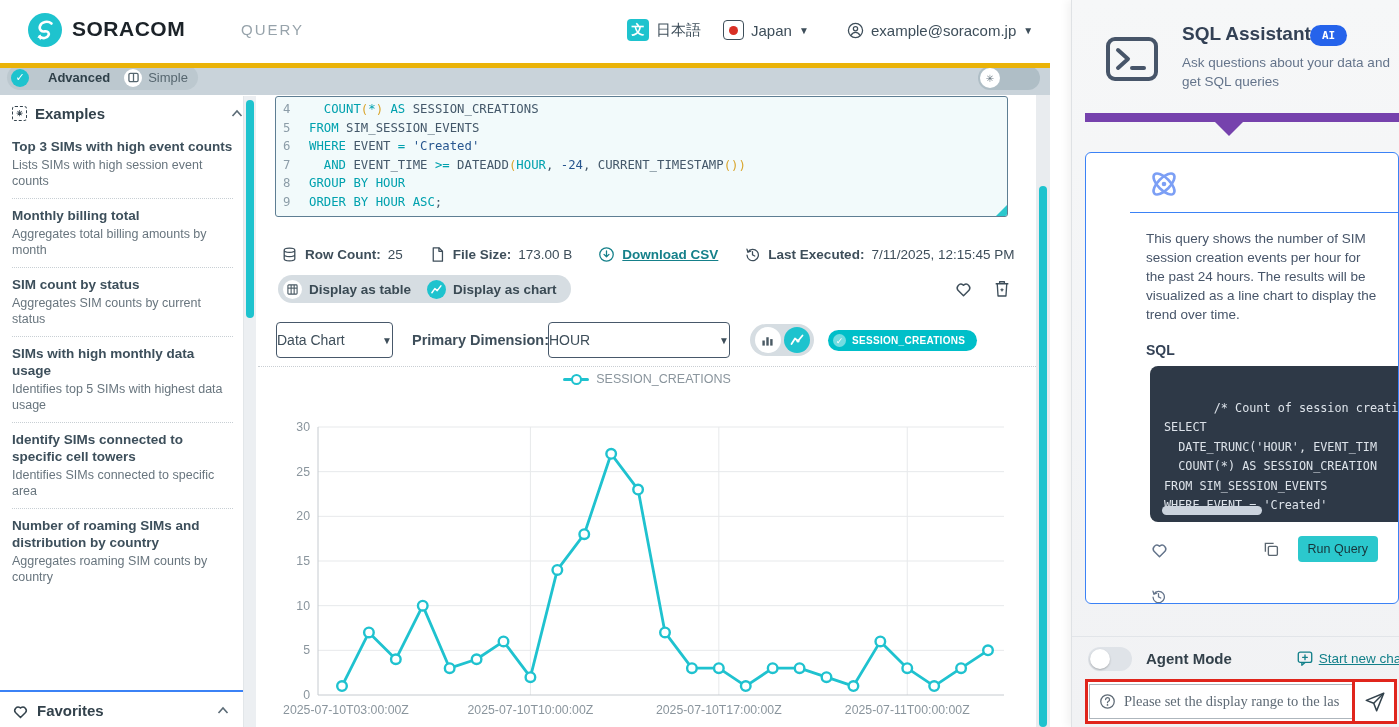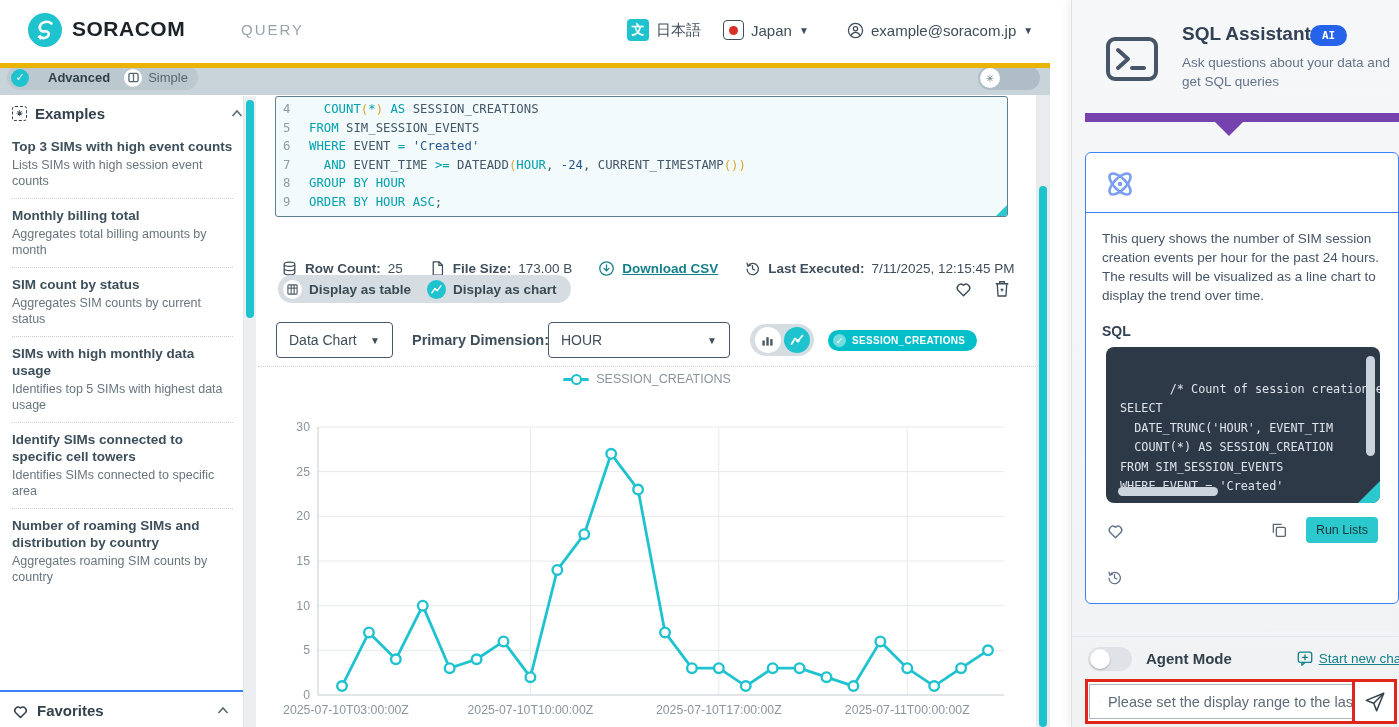--- a/index.html
+++ b/index.html
@@ -46,35 +46,35 @@
   
   #editor { left:275px; top:96px; width:733px; height:121px; background:#F2FAFB; border:1px solid #5E7E93; border-radius:3px; padding:3px 0 0 7px; font-family:"DejaVu Sans Mono", monospace; font-size:12.3px; line-height:18.6px; white-space:pre; overflow:hidden; }
   #editor::after { content:""; position:absolute; right:0; bottom:0; width:0; height:0; border-bottom:11px solid #2BC8CD; border-left:11px solid transparent; }
   .ed-line { display:flex; }
   .ed-ln { width:16px; margin-right:10px; color:#8C9DA8; }
   .tok-kw { color:#00A1AE; } .tok-id { color:#44586A; } .tok-ws { color:#44586A; }
   .tok-str { color:#27568F; } .tok-num { color:#27568F; } .tok-par { color:#D9A62E; }
 
   
   #results-row { left:281px; top:246px; display:flex; align-items:center; gap:26px; font-size:13.5px; color:#3E4E5A; }
-  .res-item { display:flex; align-items:center; gap:7px;margin-top:14px; }
+  .res-item { display:flex; align-items:center; gap:7px; }
   .res-label { font-weight:bold; }
   .link-teal { color:#15808A; text-decoration:underline; font-weight:bold; cursor:pointer; }
   .ic16 { width:17px; height:17px; display:block; }
 
   
   #display-pill { left:278px; top:275px; height:28px; background:#D6DDE2; border-radius:14px; display:flex; align-items:center; padding:0 14px 0 5px; gap:16px; }
   .disp-opt { display:flex; align-items:center; gap:7px; font-size:13.5px; font-weight:bold; color:#3A4A54; cursor:pointer; }
   .circ-ic { width:19px; height:19px; border-radius:50%; display:flex; align-items:center; justify-content:center; }
   .circ-white { background:#fff; } .circ-teal { background:#1EC3CE; }
   #fav-result-btn { left:954px; top:280px; cursor:pointer; }
   #del-result-btn { left:993px; top:279px; cursor:pointer; }
 
   
-  .select-box { height:36px; border:1.5px solid #47586A; border-radius:4px; background:#fff; display:flex; align-items:center; justify-content:space-between; padding:0 12px; font-size:14px; color:#3E4E5A; cursor:pointer; }
+  .select-box { height:36px; border:1.5px solid #47586A; border-radius:4px; background:#fff; display:flex; align-items:center; justify-content:space-between; padding:0 0; font-size:14px; color:#3E4E5A; cursor:pointer; }
   #chart-type-select { left:276px; top:322px; width:117px; }
   #dim-label { left:412px; top:332px; font-size:14.5px; font-weight:bold; color:#3E4E5A; }
   #dim-select { left:548px; top:322px; width:182px; }
   #charttype-toggle { left:750px; top:324px; width:64px; height:32px; background:#D6DDE2; border-radius:16px; display:flex; align-items:center; justify-content:space-around; padding:0 3px; }
   .ct-circ { width:26px; height:26px; border-radius:50%; display:flex; align-items:center; justify-content:center; cursor:pointer; }
   #series-badge { left:828px; top:330px; height:21px; background:#00BFC9; border-radius:11px; display:flex; align-items:center; gap:6px; padding:0 12px 0 5px; cursor:pointer; }
   #series-badge .bchk { width:13px; height:13px; border-radius:50%; background:rgba(255,255,255,.45); color:#fff; font-size:9px; display:flex; align-items:center; justify-content:center; }
   #series-badge .btxt { font-size:10px; font-weight:bold; color:#fff; letter-spacing:.3px; }
 
   .dotted-div { left:258px; top:366px; width:778px; border-top:1px dotted #C9CED3; }
@@ -90,41 +90,41 @@
 
   
   #right-panel { left:1071px; top:0; width:349px; height:727px; background:linear-gradient(180deg,#F6F7F8 0%,#F1F2F4 100%); border-left:1px solid #DFE2E5; box-shadow:-4px 0 8px rgba(0,0,0,.05); }
   .rp-term-icon { left:33px; top:36px; }
   .rp-title { left:110px; top:23px; font-size:19px; font-weight:bold; color:#334155; }
   .ai-badge { left:238px; top:25px; background:#2563EB; color:#fff; font-size:11px; font-weight:bold; padding:4px 12px; border-radius:12px; font-family:"DejaVu Sans Mono", monospace; }
   .rp-sub { left:110px; top:53px; width:214px; font-size:13.5px; color:#64748B; line-height:19px; }
   .purple-bar { left:13px; top:113px; width:314px; height:9px; background:#7642AD; }
   .purple-tri { left:143px; top:122px; width:0; height:0; border-left:14px solid transparent; border-right:14px solid transparent; border-top:14px solid #7642AD; }
 
-  .ai-card { left:13px; top:152px; width:314px; height:452px; background:#fff; border:1px solid #3B82F6; border-radius:6px; overflow:hidden; }
+  .ai-card { left:13px; top:152px; width:314px; height:452px; background:#fff; border:1px solid #3B82F6; border-radius:6px; overflow:hidden;padding-left:44px; }
   .ai-card-head { padding:13px 16px 10px; border-bottom:1px solid #3B82F6; }
   .ai-msg { padding:16px 16px 0; font-size:13.5px; color:#475569; line-height:19px; }
   .sql-label { padding:18px 16px 8px; font-size:14px; font-weight:bold; color:#334155; }
   .code-block { position:relative; margin:0 20px; width:274px; height:156px; background:#2E3947; border-radius:8px; padding:13px 14px; font-family:"DejaVu Sans Mono", monospace; font-size:11.8px; line-height:19.5px; color:#DDE3EA; white-space:pre; overflow:hidden; }
   .code-block::after { content:""; position:absolute; right:0; bottom:0; width:0; height:0; border-bottom:22px solid #2BC8CD; border-left:22px solid transparent; }
   .cb-vscroll { position:absolute; right:5px; top:9px; width:9px; height:100px; background:#CBD3DD; border-radius:5px; }
   .cb-hscroll { position:absolute; left:12px; bottom:7px; width:100px; height:9px; background:#CBD3DD; border-radius:5px; }
   .card-actions { display:flex; align-items:center; padding:14px 20px 0; gap:10px; }
   .run-btn { margin-left:8px; background:#2BC8CD; color:#17343A; border:none; border-radius:4px; font-size:12.5px; padding:6px 10px; font-family:"Liberation Sans",sans-serif; cursor:pointer; }
   .hist-row { padding:26px 20px 0; }
 
   .agent-row { left:0px; top:636px; width:349px; border-top:1px solid #E2E5E9; height:44px; display:flex; align-items:center; padding:0 16px; gap:14px; }
   .switch { width:44px; height:24px; background:#DFE3E8; border-radius:12px; position:relative; cursor:pointer; }
   .switch .knob { position:absolute; left:2px; top:2px; width:20px; height:20px; background:#fff; border-radius:50%; box-shadow:0 1px 2px rgba(0,0,0,.25); }
   .agent-label { font-size:15px; font-weight:bold; color:#33414B; }
   .newchat { margin-left:auto; display:flex; align-items:center; gap:6px; font-size:13.5px; color:#13808A; cursor:pointer; }
   .newchat span { text-decoration:underline; }
 
   .annot { border:3px solid #E0251C; }
-  #ask-input-wrap { left:13px; top:679px; width:282px; height:45px; background:#fff; display:flex; align-items:center; }
+  #ask-input-wrap { left:13px; top:679px; width:282px; height:45px; background:#fff; display:flex; align-items:center;font-family:Liberation Serif, serif; }
   #ask-input-inner { margin:1px; flex:1; height:35px; border:1px solid #AEB6BD; display:flex; align-items:center; gap:8px; padding:0 9px; overflow:hidden; }
   #ask-input-inner .ph { font-size:14.5px; color:#5F6B76; white-space:nowrap; }
   #send-btn-wrap { left:1352px; top:679px; width:45px; height:45px; background:#fff; display:flex; align-items:center; justify-content:center; cursor:pointer; }
   .rp-scroll-thumb { left:344px; top:168px; width:5px; height:475px; background:#1EC3CE; border-radius:3px; }
 
   svg { display:block; }
 </style>
 </head>
 <body>
 
@@ -419,21 +419,21 @@
     </div>
     <div class="card-actions">
       <svg width="19" height="17" viewBox="0 0 24 22">
           <path d="M12 20.3 L4.9 13.2 A4.8 4.8 0 0 1 11.4 6.3 L12 6.9 L12.6 6.3 A4.8 4.8 0 0 1 19.1 13.2 Z" fill="none" stroke="#64748B" stroke-width="1.9" stroke-linejoin="round"></path>
         </svg>
       <span style="flex:1"></span>
       <svg width="18" height="18" viewBox="0 0 24 24">
           <rect x="8.5" y="8.5" width="12" height="12" rx="1.5" fill="none" stroke="#5A6670" stroke-width="1.8"></rect>
           <path d="M15.5 4.5 h-11 v11" fill="none" stroke="#5A6670" stroke-width="1.8"></path>
         </svg>
-      <button class="run-btn">Run Lists</button>
+      <button class="run-btn">Run Query</button>
     </div>
     <div class="hist-row">
       <svg width="17" height="17" viewBox="0 0 24 24">
           <path d="M5.5 8.5 A8 8 0 1 1 4.3 13" fill="none" stroke="#64748B" stroke-width="1.8" stroke-linecap="round"></path>
           <path d="M4.2 4.5 l1.3 4 4-1.3" fill="none" stroke="#64748B" stroke-width="1.8" stroke-linecap="round" stroke-linejoin="round"></path>
           <path d="M12 8 v4.5 l3.2 1.6" fill="none" stroke="#64748B" stroke-width="1.8" stroke-linecap="round"></path>
         </svg>
     </div>
   </div>
 

